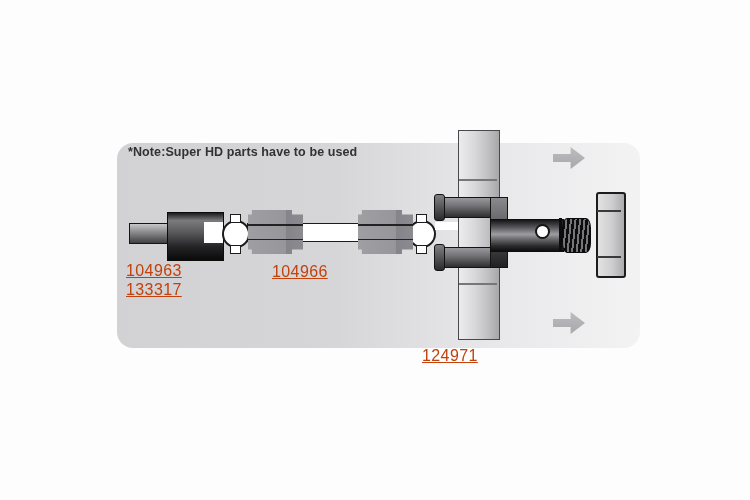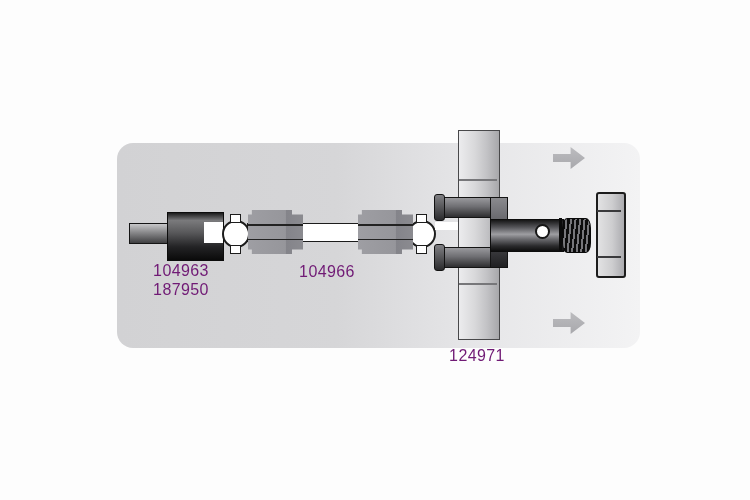--- a/index.html
+++ b/index.html
@@ -68,34 +68,35 @@
              background:linear-gradient(90deg,#e2e2e3 0%,#cdcdcf 55%,#ababaf 100%);}
   .hub-seam{left:597px;width:24px;height:1.5px;background:#3a3a3c;}
   .hseam1{top:210px;} .hseam2{top:256px;}
 
   
   .arrow{width:32px;height:22px;background:linear-gradient(180deg,#bcbcbf,#a8a8ac);
          clip-path:polygon(0 32%,55% 32%,55% 0,100% 50%,55% 100%,55% 68%,0 68%);}
   .arrow-top{left:553px;top:147px;} .arrow-bottom{left:553px;top:312px;}
 
   
-  .plabel{width:110px;text-align:center;font-size:16px;color:#701a75;letter-spacing:.4px;}
+  .plabel{width:110px;text-align:left;font-size:16px;color:#c2410c;letter-spacing:.4px;text-decoration:underline;}
   .lbl-a{left:126px;top:262px;line-height:18.5px;}
   .lbl-b{left:272px;top:263px;}
   .lbl-c{left:493px;top:258px;}
   .lbl-d{left:422px;top:347px;}
 </style>
 </head>
 <body>
 
 <div class="stage">
 
   <div class="abs panel"></div>
 
   <div class="abs note">
+    <div>*Note:Super HD parts have to be used</div>
   </div>
 
   <div class="abs bar"></div>
   <div class="abs bar-seam seam1"></div>
   <div class="abs bar-seam seam2"></div>
 
   <div class="abs shaft-a"></div>
   <div class="abs block-a"></div>
   <div class="abs notch-a"></div>
 
@@ -126,18 +127,18 @@
 
   <div class="abs wheel-hub"></div>
   <div class="abs hub-seam hseam1"></div>
   <div class="abs hub-seam hseam2"></div>
 
   <div class="abs arrow arrow-top"></div>
   <div class="abs arrow arrow-bottom"></div>
 
   <div class="abs plabel lbl-a">
     <div>104963</div>
-    <div>187950</div>
+    <div>133317</div>
   </div>
   <div class="abs plabel lbl-b">104966</div>
   <div class="abs plabel lbl-d">124971</div>
 
 </div>
 
 </body></html>

